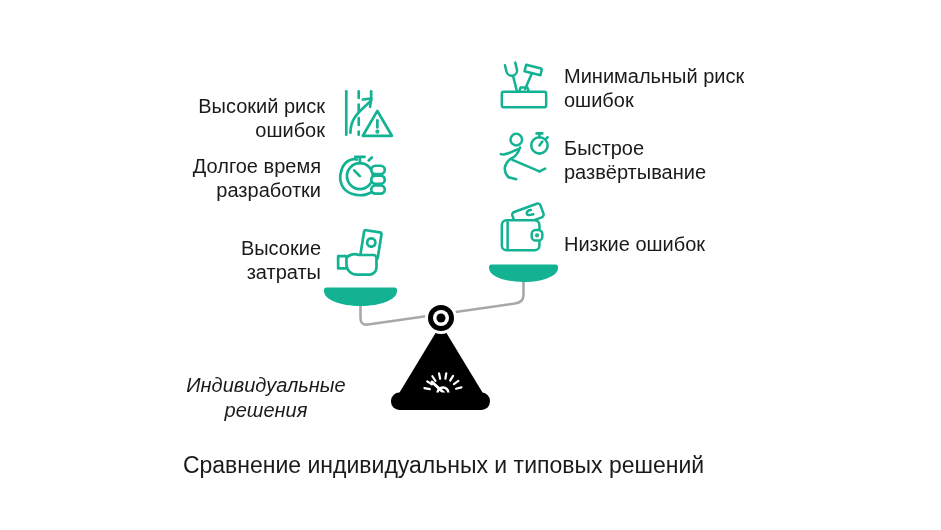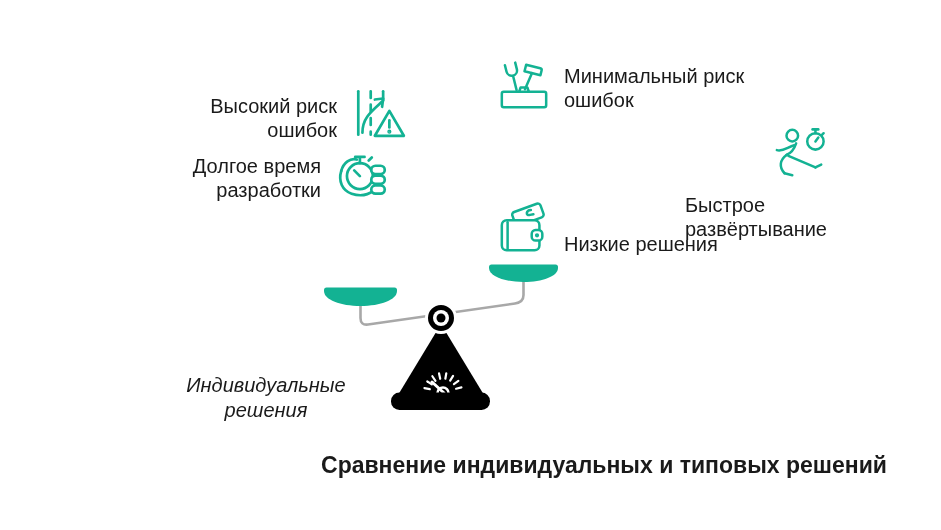--- a/index.html
+++ b/index.html
@@ -16,31 +16,31 @@
     overflow:hidden;
   }
   .row{position:absolute;display:flex;align-items:flex-end;gap:13px;font-size:20px;line-height:24px;}
   .row .txt{white-space:pre-line;}
   .row.leftside{justify-content:flex-end;}
   .row.leftside .txt{text-align:right;}
   .icon{flex:0 0 auto;}
   .icon svg{display:block;stroke:var(--accent);fill:none;stroke-width:2.6;stroke-linecap:round;stroke-linejoin:round;}
   .icon-l{width:58px;height:58px;}
   .icon-r{width:54px;height:54px;}
-  #rowL1{left:76px;top:76px;width:332px;height:66px;}
+  #rowL1{left:64px;top:76px;width:332px;height:66px;}
   #rowL2{left:60px;top:136px;width:332px;height:66px;}
   #rowL3{left:60px;top:222px;width:332px;height:62px;}
   #rowR1{left:497px;top:54px;width:330px;height:58px;}
-  #rowR2{left:497px;top:126px;width:330px;height:58px;flex-direction:column;}
+  #rowR2{left:497px;top:126px;width:330px;height:58px;}
   #rowR3{left:497px;top:198px;width:330px;height:58px;}
   .scale-svg{position:absolute;left:0;top:0;width:941px;height:530px;}
   .side-label{position:absolute;font-size:20px;line-height:25px;white-space:pre-line;}
   #leftLabel{left:155px;top:373px;width:222px;text-align:center;font-style:italic;}
   #rightLabel{left:525px;top:362px;}
-  #title{position:absolute;left:0;top:452px;width:887px;text-align:right;font-size:23px;font-weight:bold;}
+  #title{position:absolute;left:0;top:452px;width:887px;text-align:center;font-size:23px;font-weight:normal;}
 </style>
 </head>
 <body>
 
 <div class="canvas">
 
   <div class="row leftside" id="rowL1">
     <div class="txt">Высокий риск
 ошибок</div>
     <div class="icon icon-l">
@@ -69,20 +69,34 @@
         <line x1="20.5" y1="12.5" x2="29.5" y2="12.5"></line>
         <line x1="33.5" y1="16" x2="36.5" y2="13"></line>
         <line x1="25" y1="31" x2="19.5" y2="25.5"></line>
         <rect x="36" y="21" width="13" height="8" rx="4" fill="#FFFFFF"></rect>
         <rect x="36" y="30.5" width="13" height="8" rx="4" fill="#FFFFFF"></rect>
         <rect x="36" y="40" width="13" height="8" rx="4" fill="#FFFFFF"></rect>
       </svg>
     </div>
   </div>
 
+  <div class="row leftside" id="rowL3">
+    <div class="txt">Высокие
+затраты</div>
+    <div class="icon icon-l">
+      <svg viewBox="0 0 56 56" width="58" height="58">
+        <path d="M12,29 h-8 v12 h8"></path>
+        <g transform="rotate(9 36 19)">
+          <rect x="27" y="5" width="17" height="26" rx="2" fill="#FFFFFF"></rect>
+          <circle cx="35.5" cy="16" r="4"></circle>
+        </g>
+        <path d="M12,31 c2,-3 7,-5 12,-3 l14,0 a3,3 0 0 1 3,3 v9 a7,7 0 0 1 -7,7 H22 a10,10 0 0 1 -10,-10 z" fill="#FFFFFF"></path>
+      </svg>
+    </div>
+  </div>
 
   <div class="row" id="rowR1">
     <div class="icon icon-r">
       <svg viewBox="0 0 56 56" width="54" height="54">
         <g transform="rotate(-14 15 14)">
           <path d="M10,6 v7 a5.5,5.5 0 0 0 11,0 v-7"></path>
           <line x1="15.5" y1="19" x2="15.5" y2="34"></line>
         </g>
         <g transform="rotate(14 38 13)">
           <path d="M29,9 h15 a2,2 0 0 1 2,2 v5 h-17 z"></path>
@@ -123,21 +137,21 @@
         <g transform="rotate(-20 34 14)">
           <rect x="17" y="5" width="31" height="15" rx="3" fill="#FFFFFF"></rect>
           <path d="M37,9 c-5,-1.5 -7.5,4 -2.5,4.5 l3.5,0.5"></path>
         </g>
         <rect x="5" y="19" width="39" height="31" rx="5" fill="#FFFFFF"></rect>
         <line x1="11" y1="21" x2="11" y2="48"></line>
         <rect x="36" y="29" width="11" height="11" rx="4" fill="#FFFFFF"></rect>
         <circle cx="41.5" cy="34.5" r="0.9" fill="var(--accent)"></circle>
       </svg>
     </div>
-    <div class="txt">Низкие решения</div>
+    <div class="txt">Низкие ошибок</div>
   </div>
 
   <svg class="scale-svg" viewBox="0 0 941 530">
     <path d="M360.5,304 L360.5,318 Q360.5,325.5 368,324.5 L515,303.5 Q523.5,302.2 523.5,295 L523.5,280" fill="none" stroke="var(--beam-gray)" stroke-width="2.6" stroke-linecap="round"></path>
     <path d="M324,290 a2.5,2.5 0 0 1 2.5,-2.5 h68 a2.5,2.5 0 0 1 2.5,2.5 v1 c0,8.8 -16.4,15 -36.5,15 c-20.1,0 -36.5,-6.2 -36.5,-15 z" fill="var(--accent)"></path>
     <path d="M489,267 a2.5,2.5 0 0 1 2.5,-2.5 h64 a2.5,2.5 0 0 1 2.5,2.5 v1 c0,8.2 -15.5,14 -34.5,14 c-19,0 -34.5,-5.8 -34.5,-14 z" fill="var(--accent)"></path>
     <polygon points="441,324 484,395 398,395" fill="var(--scale-black)"></polygon>
     <g transform="translate(443,392)" stroke="#FFFFFF" fill="none">
       <g stroke-width="2.2" stroke-linecap="round">
         <line x1="13.5" y1="0" x2="19" y2="0" transform="rotate(-168)"></line>

